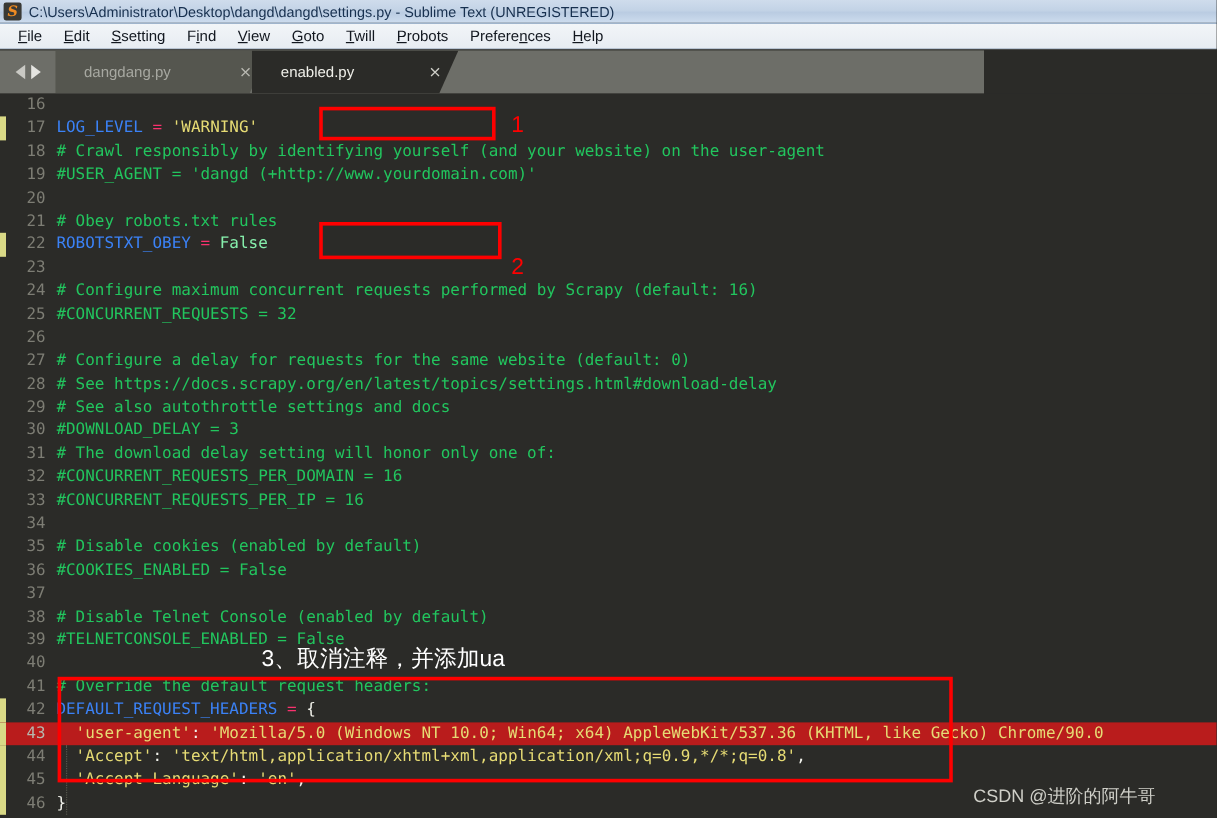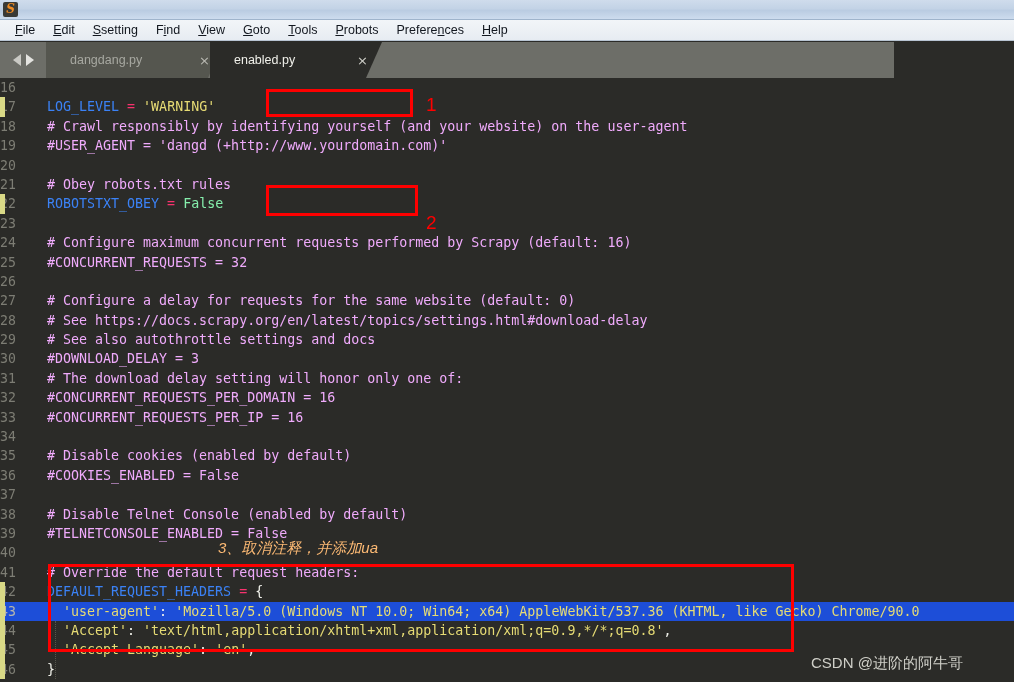--- a/index.html
+++ b/index.html
@@ -67,21 +67,21 @@
     line-height: 20px;
     cursor: default;
     font-family: "Liberation Sans", sans-serif;
     white-space: nowrap;
   }
   .menu-item .mn { text-decoration: underline; }
 
   
   .tabbar {
     position: absolute; left: 0; top: 42px;
-    width: 894px; height: 36px;
+    width: 820px; height: 36px;
     background: #6d6e68;
     display: flex; align-items: flex-end;
     box-sizing: border-box;
   }
   .tab-nav {
     width: 46px; height: 36px;
     display: flex; align-items: center; justify-content: center;
     gap: 5px;
     flex: 0 0 auto;
   }
@@ -149,46 +149,46 @@
     line-height: 19.4px;
     white-space: pre;
   }
   .line {
     position: relative;
     height: 19.4px;
     display: flex;
     align-items: center;
     box-sizing: border-box;
   }
-  .line.cursorline { background: #1d4ed8; }
+  .line.cursorline { background: #b91c1c; }
   .gutter-mark {
     position: absolute; left: 0; top: 0;
     width: 5px; height: 19.4px;
     background: #d9d986;
   }
   .lineno {
     width: 47px;
     flex: 0 0 47px;
-    text-align: left;
+    text-align: right;
     padding-right: 9px;
     box-sizing: border-box;
     color: #7d7d74;
     font-size: 13.2px;
     user-select: none;
   }
   .line.cursorline .lineno { color: #b6b6ad; }
   .code {
     flex: 1 1 auto;
     color: #e6e6da;
     white-space: pre;
     overflow: hidden;
   }
 
   
-  .tk-com   { color: #f0abfc; }
+  .tk-com   { color: #22c55e; }
   .tk-var   { color: #3b82f6; }
   .tk-op    { color: #f9326e; }
   .tk-str   { color: #e6db74; }
   .tk-const { color: #86efac; }
   .tk-punc  { color: #f2f3ec; }
   .tk-plain { color: #d8d8cc; }
 
   .indent-guide {
     position: absolute;
     top: 0; bottom: 0;
@@ -206,55 +206,55 @@
   .anno-num {
     position: absolute;
     color: #fe0000;
     font-family: "Liberation Sans", sans-serif;
     font-size: 19px;
     line-height: 1;
     pointer-events: none;
   }
   .anno-text {
     position: absolute;
-    color: #fdba74;
-    font-family: "Liberation Sans", sans-serif;
-    font-size: 15px;
+    color: #ffffff;
+    font-family: "Liberation Sans", sans-serif;
+    font-size: 19px;
     line-height: 1;
     white-space: nowrap;
     pointer-events: none;
-    font-style: italic;
   }
   .watermark {
     position: absolute;
     color: #cfcfc8;
     font-family: "Liberation Sans", sans-serif;
     font-size: 15px;
     white-space: nowrap;
     pointer-events: none;
     margin-left: 11px;
   }
 </style>
 </head>
 <body>
 
 <div id="app">
 
   <div class="titlebar">
     <div class="st-logo"></div>
+    <div class="title-text">C:\Users\Administrator\Desktop\dangd\dangd\settings.py - Sublime Text (UNREGISTERED)</div>
   </div>
 
   <div class="menubar">
     <div class="menu-item"><span class="mn">F</span><span>ile</span></div>
     <div class="menu-item"><span class="mn">E</span><span>dit</span></div>
     <div class="menu-item"><span class="mn">S</span><span>setting</span></div>
     <div class="menu-item">F<span class="mn">i</span><span>nd</span></div>
     <div class="menu-item"><span class="mn">V</span><span>iew</span></div>
     <div class="menu-item"><span class="mn">G</span><span>oto</span></div>
-    <div class="menu-item"><span class="mn">T</span><span>ools</span></div>
+    <div class="menu-item"><span class="mn">T</span><span>will</span></div>
     <div class="menu-item"><span class="mn">P</span><span>robots</span></div>
     <div class="menu-item">Prefere<span class="mn">n</span><span>ces</span></div>
     <div class="menu-item"><span class="mn">H</span><span>elp</span></div>
   </div>
 
   <div class="tabbar">
     <div class="tab-nav">
       <div class="arrow left"></div>
       <div class="arrow right"></div>
     </div>

